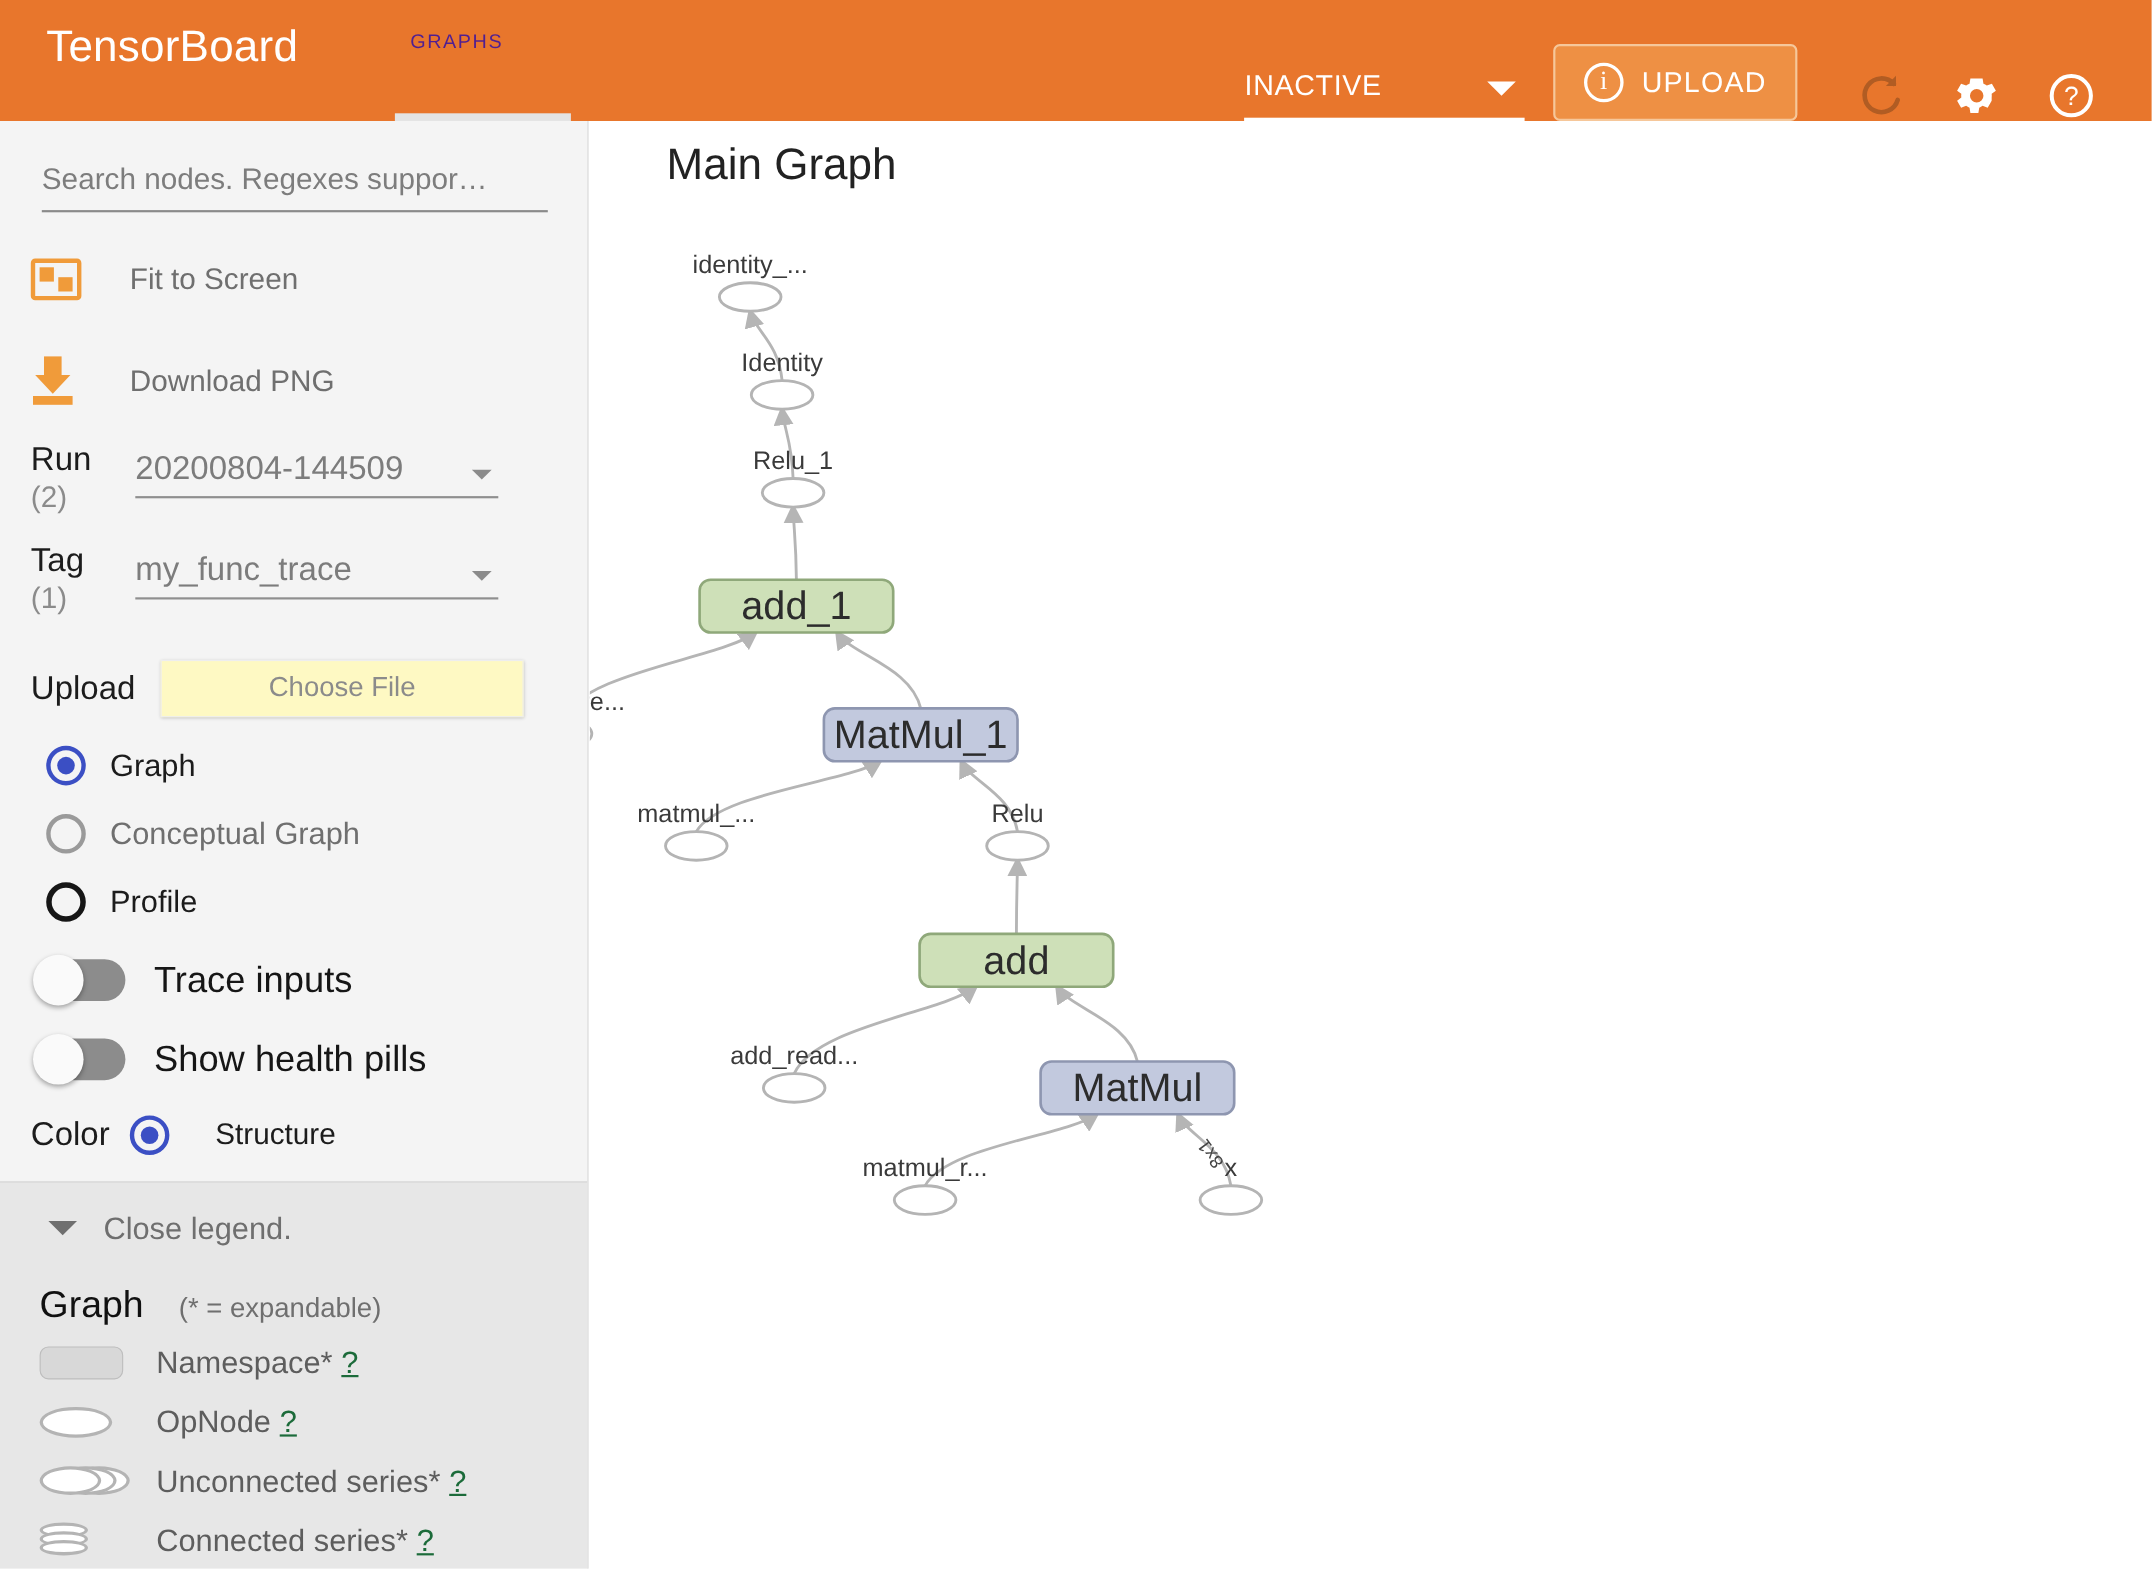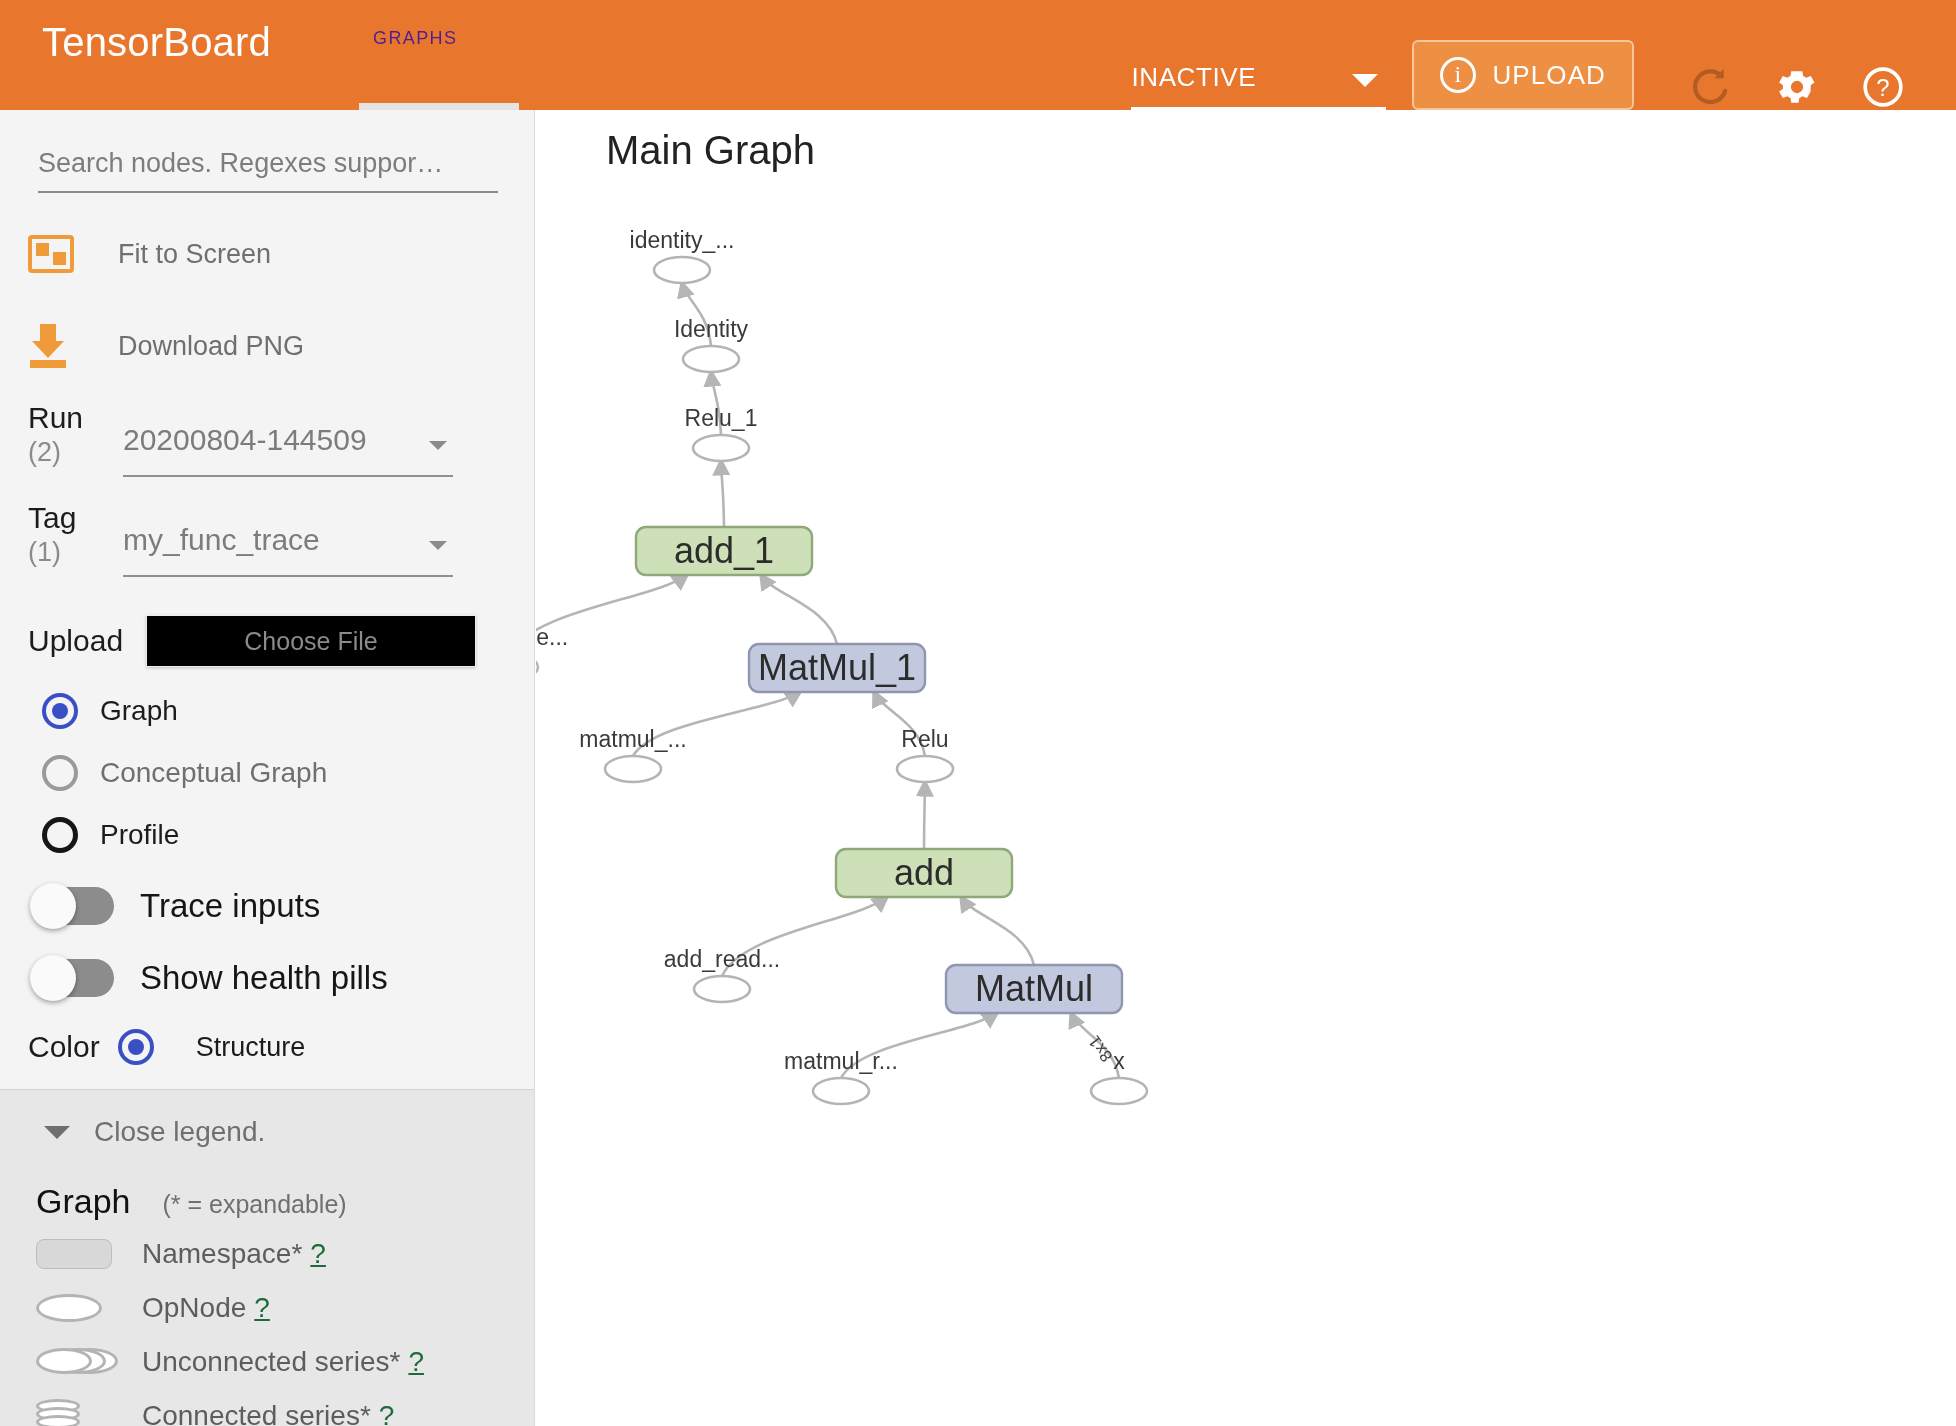--- a/index.html
+++ b/index.html
@@ -125,36 +125,36 @@
     width: 36px; height: 8px; background: #f09b3a;
   }
 
   .field-row { display: flex; align-items: flex-start; margin: 24px 0 0 28px; }
   .field-label { width: 95px; }
   .field-label .name { font-size: 30px; color: #1c1c1c; line-height: 1.15; }
   .field-label .count { font-size: 27px; color: #8b8b8b; line-height: 1.25; }
   .select-underline {
     position: relative; width: 330px;
     border-bottom: 2px solid #8f8f8f;
-    padding-bottom: 18px; margin-top: 22px;
+    padding-bottom: 8px; margin-top: 8px;
   }
   .select-underline .value { font-size: 30px; color: #7c7c7c; }
   .select-caret {
     position: absolute; right: 6px; top: 18px;
     width: 0; height: 0;
     border-left: 9px solid transparent;
     border-right: 9px solid transparent;
     border-top: 9px solid #8b8b8b;
   }
 
   .upload-row { display: flex; align-items: center; margin: 38px 0 0 28px; }
   .upload-word { font-size: 30px; color: #1c1c1c; width: 118px; }
   .choose-file {
     width: 330px; height: 52px;
-    background: #000000;
+    background: #fef9c3;
     border: 1px solid #eeeeee;
     box-shadow: 0 1px 3px rgba(0,0,0,.22);
     display: flex; align-items: center; justify-content: center;
     font-size: 25px; color: #8b8b8b;
   }
 
   .radio-row { display: flex; align-items: center; margin: 26px 0 0 42px; }
   .radio { width: 36px; height: 36px; border-radius: 50%; position: relative; margin-right: 22px; }
   .radio.on { border: 4px solid #3b4fc4; }
   .radio.on::after {

